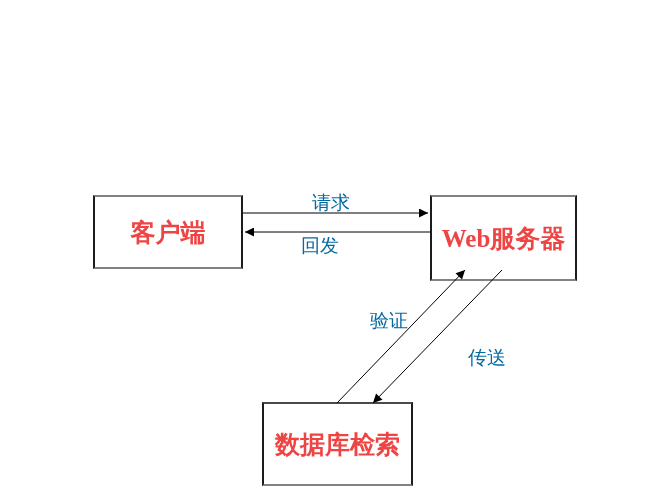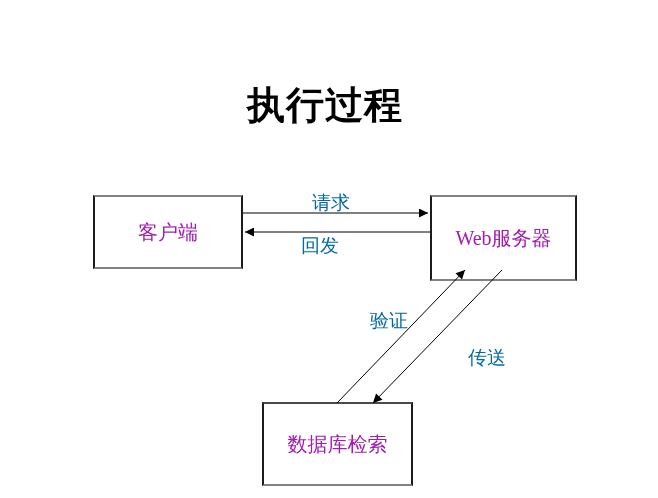--- a/index.html
+++ b/index.html
@@ -35,23 +35,24 @@
     border-width: 2px;
     border-top-color: #828282;
     border-bottom-color: #828282;
     border-left-color: #1c1c1c;
     border-right-color: #1c1c1c;
     display: flex;
     align-items: center;
     justify-content: center;
   }
   .node-label {
-    font-size: 20px;
-    color: #a21caf;
+    font-size: 25px;
+    color: #ef4444;
     white-space: nowrap;
+    font-weight: bold;
   }
   #client-box   { left: 93px;  top: 195px; width: 150px; height: 74px; }
   #server-box   { left: 430px; top: 195px; width: 147px; height: 86px; }
   #database-box { left: 262px; top: 402px; width: 151px; height: 84px;
                   border-top-color: #4a4a4a; }
   .arrows-layer {
     position: absolute;
     left: 0;
     top: 0;
     pointer-events: none;
@@ -67,21 +68,20 @@
   #request-label  { left: 331px; top: 192px; }
   #postback-label { left: 320px; top: 235px; }
   #validate-label { left: 389px; top: 310px; }
   #transmit-label { left: 470px; top: 347px; margin-left: 17px; }
 </style>
 </head>
 <body>
 
 <div id="slide">
 
-  <div class="slide-title">执行过程</div>
 
   <div id="client-box" class="node-box">
     <span class="node-label">客户端</span>
   </div>
 
   <div id="server-box" class="node-box">
     <span class="node-label">Web服务器</span>
   </div>
 
   <div id="database-box" class="node-box">

